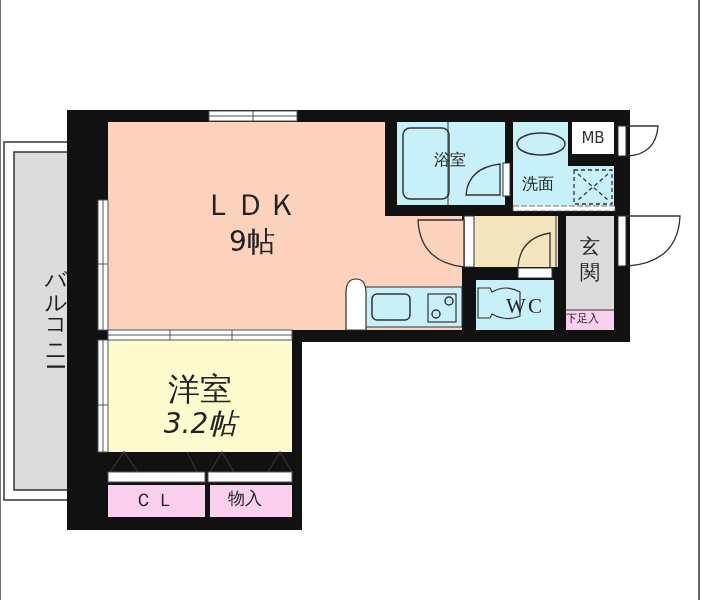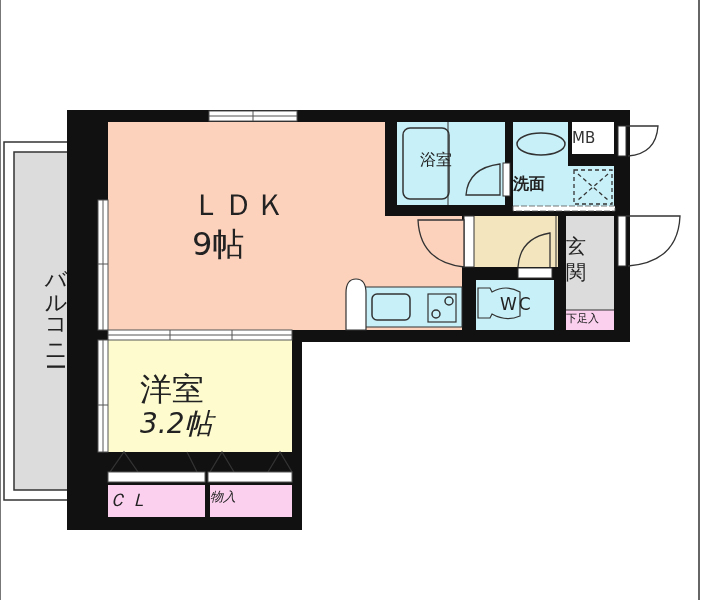--- a/index.html
+++ b/index.html
@@ -1,19 +1,19 @@
 <!DOCTYPE html>
 <html><head>
 <meta charset="utf-8">
 <style>
   html,body{margin:0;padding:0;background:#fff;}
   body{width:702px;height:600px;position:relative;overflow:hidden;font-family:"DejaVu Sans","Liberation Sans",sans-serif;}
   .frame{position:absolute;left:0;top:0;width:700px;height:600px;border-left:1px solid #777;border-right:2px solid #666;box-sizing:border-box;}
   svg{position:absolute;left:0;top:0;}
-  .html-label{position:absolute;color:#222;line-height:1;white-space:nowrap;}
+  .html-label{position:absolute;color:#222;text-align:center;line-height:1;white-space:nowrap;}
 </style>
 </head>
 <body>
 
 <div class="frame"></div>
 
 <svg width="702" height="600" viewBox="0 0 702 600">
 
   <g>
     <rect x="4" y="142" width="64" height="358" fill="#fff" stroke="#333" stroke-width="1.5"></rect>
@@ -108,31 +108,31 @@
   <path d="M478 288 L490 288 L492 292 Q506 284 520 292 L520 316 Q506 322 492 314 L490 318 L478 318 Z" fill="#c8f0f8" stroke="#333" stroke-width="1.2"></path>
 
   <rect x="566" y="216" width="48" height="94" fill="#dcdcdc"></rect>
   <rect x="566" y="310" width="48" height="20" fill="#fbd0ef"></rect>
   <line x1="566" y1="310" x2="614" y2="310" stroke="#333" stroke-width="1"></line>
   <rect x="618" y="216" width="8" height="50" fill="#fff" stroke="#333" stroke-width="1"></rect>
   <path d="M626 216 L680 216 Q678 262 628 266" fill="none" stroke="#333" stroke-width="1.3"></path>
 </svg>
 
 <div class="html-label" style="left:192px;top:192px;width:120px;font-size:30px;letter-spacing:2px;font-family:Liberation Mono, monospace;">ＬＤＫ</div>
-<div class="html-label" style="left:192px;top:228px;width:120px;font-size:32px;">9帖</div>
+<div class="html-label" style="left:192px;top:228px;width:120px;font-size:28px;">9帖</div>
 
 <div class="html-label" style="left:140px;top:373px;width:120px;font-size:32px;">洋室</div>
 <div class="html-label" style="left:140px;top:410px;width:120px;font-size:28px;font-style:italic;">3.2帖</div>
 
 <div class="html-label" style="left:420px;top:152px;width:60px;font-size:16px;">浴室</div>
-<div class="html-label" style="left:513px;top:176px;width:50px;font-size:16px;font-weight:bold;">洗面</div>
+<div class="html-label" style="left:513px;top:176px;width:50px;font-size:16px;">洗面</div>
 <div class="html-label" style="left:572px;top:131px;width:42px;font-size:15px;color:#333;">MB</div>
 
 <div class="html-label" style="left:566px;top:236px;width:48px;font-size:20px;">玄</div>
 <div class="html-label" style="left:566px;top:262px;width:48px;font-size:20px;">関</div>
 <div class="html-label" style="left:566px;top:313px;width:28px;font-size:11px;">下足入</div>
 
-<div class="html-label" style="left:500px;top:296px;width:50px;font-size:17px;letter-spacing:2px;">WC</div>
+<div class="html-label" style="left:500px;top:296px;width:50px;font-size:21px;letter-spacing:2px;font-family:Liberation Serif, serif;">WC</div>
 
 <div class="html-label" style="left:42px;top:255px;width:28px;font-size:22px;writing-mode:vertical-rl;line-height:28px;">バルコニー</div>
 
-<div class="html-label" style="left:108px;top:491px;width:97px;font-size:18px;letter-spacing:4px;font-style:italic;">ＣＬ</div>
-<div class="html-label" style="left:210px;top:490px;width:70px;font-size:13px;font-style:italic;">物入</div>
+<div class="html-label" style="left:108px;top:491px;width:97px;font-size:18px;letter-spacing:4px;">ＣＬ</div>
+<div class="html-label" style="left:210px;top:490px;width:70px;font-size:17px;">物入</div>
 
 </body></html>

